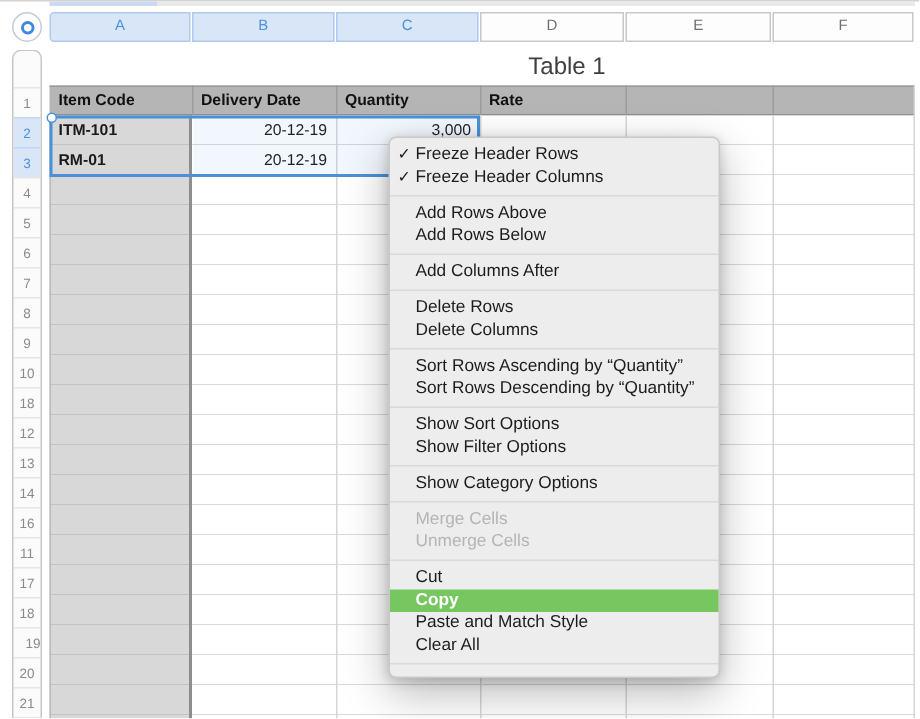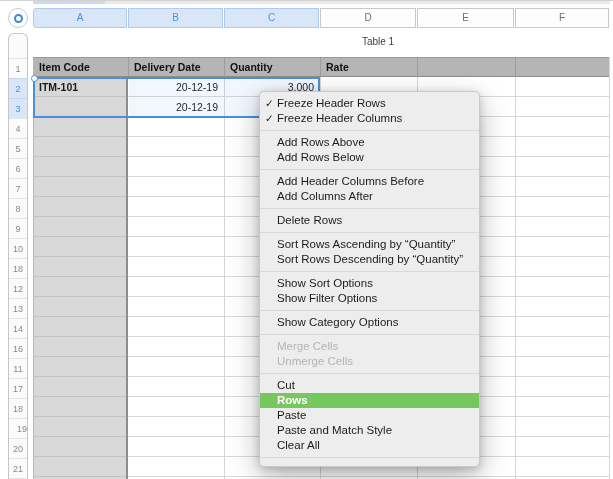--- a/index.html
+++ b/index.html
@@ -22,21 +22,21 @@
     color:#6e6e6e;font-size:10px;line-height:18px;text-align:center;box-sizing:border-box;}
   .col-h.sel{background:#d9e6f8;border-color:#aecaee;color:#4a90e2;}
 
   
   #rowstrip{left:8px;top:33px;width:20px;height:446px;background:#fbfbfb;border:1px solid #c6c6c6;
     border-bottom:none;border-radius:6px 6px 0 0;box-sizing:border-box;overflow:hidden;}
   .row-n{position:absolute;left:0;width:100%;height:20px;font-size:9px;line-height:20px;
     text-align:center;color:#8a8a8a;border-top:1px solid #e6e6e6;box-sizing:border-box;}
   .row-n.sel{background:#d9e6f8;color:#4a90e2;border-top-color:#c2d6f0;}
 
-  .tbl-title{left:318px;top:36px;width:120px;text-align:center;font-size:10px;color:#3f3f3f;}
+  .tbl-title{left:318px;top:36px;width:120px;text-align:center;font-size:16px;color:#3f3f3f;}
 
   
   .hdr-row{left:33px;top:57px;width:577px;height:20px;background:#b5b5b5;
     border-top:1px solid #9a9a9a;border-bottom:1px solid #8e8e8e;box-sizing:border-box;}
   .vlh{position:absolute;width:1px;background:#9c9c9c;top:57px;height:20px;}
   .vl{position:absolute;width:1px;background:#d6d6d6;top:77px;height:402px;}
   .colA{left:33px;top:77px;width:95px;height:402px;background:#d8d8d8;
     border-left:1px solid #b9b9b9;border-right:2px solid #8e8e8e;box-sizing:border-box;
     background-image:repeating-linear-gradient(to bottom,transparent 0 19px,#c2c2c2 19px 20px);}
   .bodygrid{left:128px;top:77px;width:482px;height:402px;background-color:#fff;
@@ -128,53 +128,53 @@
 
   <div class="abs colA"></div>
   <div class="abs bodygrid"></div>
   <div class="vl" style="left:224px"></div>
   <div class="vl" style="left:320px"></div>
   <div class="vl" style="left:417px"></div>
   <div class="vl" style="left:515px"></div>
   <div class="vl" style="left:609px;top:57px;height:422px"></div>
 
   <div class="cell bold" style="left:39px;top:77px;width:83px">ITM-101</div>
+  <div class="cell bold" style="left:39px;top:97px;width:83px">RM-01</div>
   <div class="cell right" style="left:134px;top:77px;width:84px">20-12-19</div>
   <div class="cell right" style="left:134px;top:97px;width:84px">20-12-19</div>
   <div class="cell right" style="left:230px;top:77px;width:84px">3,000</div>
 
   <div class="abs sel-tint"></div>
   <div class="abs sel-border">
     <div class="sel-handle"></div>
   </div>
 
   <div class="abs" id="ctxmenu">
       <div class="mitem"><span class="check">✓</span><span>Freeze Header Rows</span></div>
       <div class="mitem"><span class="check">✓</span><span>Freeze Header Columns</span></div>
       <div class="msep"></div>
       <div class="mitem"><span>Add Rows Above</span></div>
       <div class="mitem"><span>Add Rows Below</span></div>
       <div class="msep"></div>
-      <div class="mitem"><span>Add Header Columns Before</span></div>
       <div class="mitem"><span>Add Columns After</span></div>
       <div class="msep"></div>
       <div class="mitem"><span>Delete Rows</span></div>
+      <div class="mitem"><span>Delete Columns</span></div>
       <div class="msep"></div>
       <div class="mitem"><span>Sort Rows Ascending by “Quantity”</span></div>
       <div class="mitem"><span>Sort Rows Descending by “Quantity”</span></div>
       <div class="msep"></div>
       <div class="mitem"><span>Show Sort Options</span></div>
       <div class="mitem"><span>Show Filter Options</span></div>
       <div class="msep"></div>
       <div class="mitem"><span>Show Category Options</span></div>
       <div class="msep"></div>
       <div class="mitem dis"><span>Merge Cells</span></div>
       <div class="mitem dis"><span>Unmerge Cells</span></div>
       <div class="msep"></div>
       <div class="mitem"><span>Cut</span></div>
-      <div class="mitem hl" style="background: rgb(118, 199, 95);"><span>Rows</span></div>
-      <div class="mitem"><span>Paste</span></div>
+      <div class="mitem hl" style="background: rgb(118, 199, 95);"><span>Copy</span></div>
       <div class="mitem"><span>Paste and Match Style</span></div>
       <div class="mitem"><span>Clear All</span></div>
       <div class="msep"></div>
     </div>
 
 </div>
 
 </body></html>

